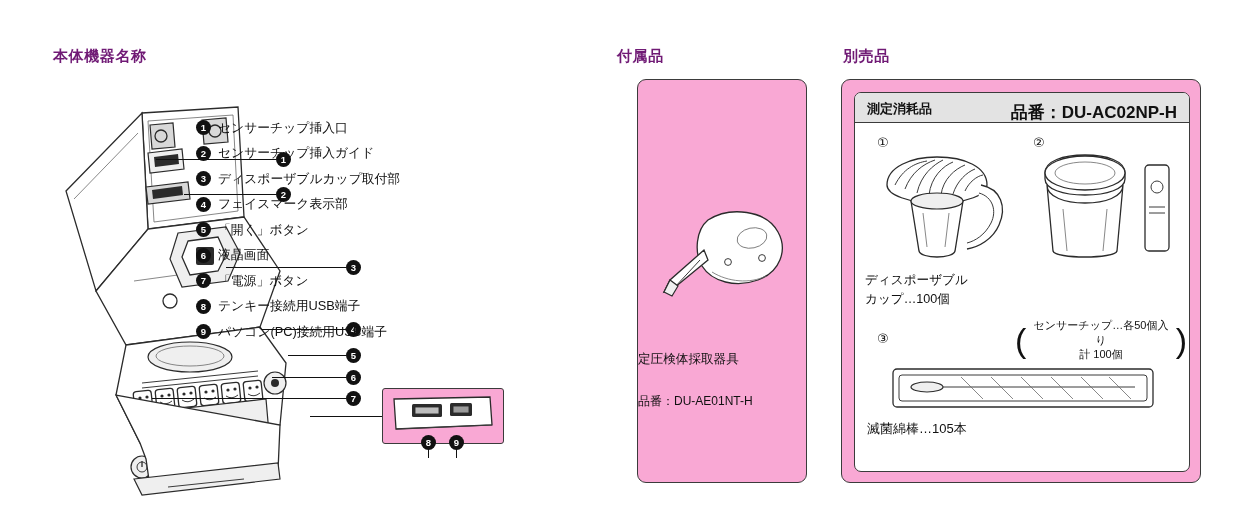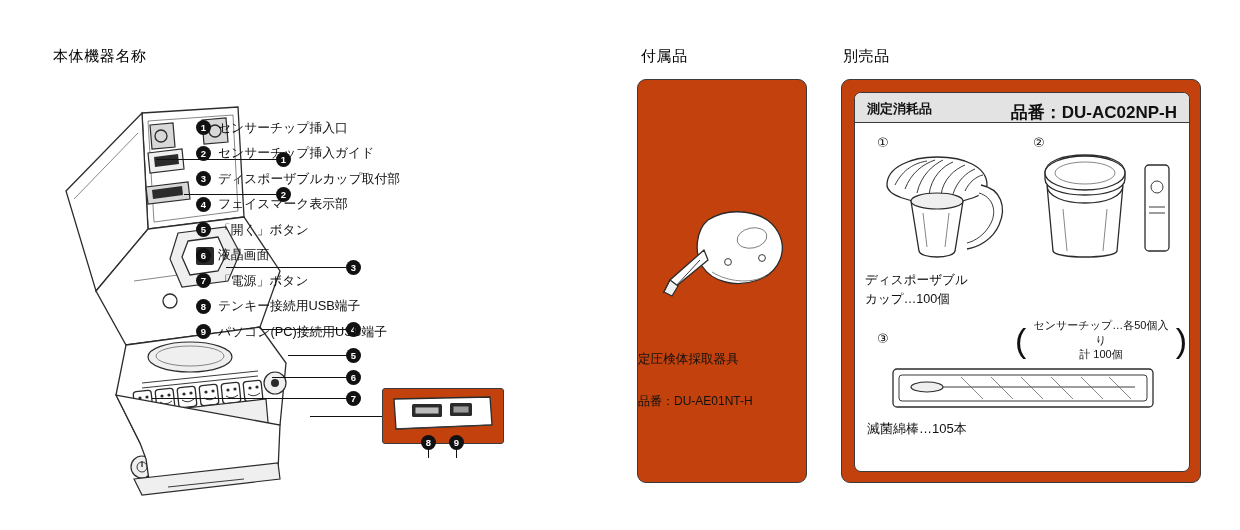--- a/index.html
+++ b/index.html
@@ -16,23 +16,23 @@
     width: 1240px;
     height: 530px;
     overflow: hidden;
     background: #ffffff;
   }
 
   
   .section-title {
     position: absolute;
     font-size: 15px;
-    font-weight: normal;
+    font-weight: bold;
     letter-spacing: 0.04em;
-    color: #000000;
+    color: #701a75;
     white-space: nowrap;
   }
   .callout-label {
     font-size: 12.8px;
     line-height: 1.1;
     color: #111;
     white-space: nowrap;
   }
 
   
@@ -85,21 +85,21 @@
     display: flex;
     align-items: center;
     justify-content: center;
   }
 
   
   .panel {
     position: absolute;
     border: 1.4px solid #3b3b3b;
     border-radius: 9px;
-    background: #c2410c;
+    background: #f9a8d4;
     box-sizing: border-box;
   }
   .inner-panel {
     position: absolute;
     border: 1.3px solid #3b3b3b;
     border-radius: 7px;
     background: #fff;
     box-sizing: border-box;
   }
   .inner-head {
@@ -167,21 +167,21 @@
   .fill-g { fill: #efefef; stroke: #2b2b2b; stroke-width: 1.2; }
   .fill-gd { fill: #d8d8d8; stroke: #2b2b2b; stroke-width: 1.2; }
   .fill-dk { fill: #2b2b2b; stroke: none; }
 </style>
 </head>
 <body>
 
 <div id="page">
 
   <div class="section-title" style="left:53px; top:47px;">本体機器名称</div>
-  <div class="section-title" style="left:641px; top:47px;">付属品</div>
+  <div class="section-title" style="left:617px; top:47px;">付属品</div>
   <div class="section-title" style="left:843px; top:47px;">別売品</div>
 
   <svg style="position:absolute; left:30px; top:95px;" width="330" height="360" viewBox="0 0 330 360">
 
     <path class="fill-w" d="M112 18 L208 12 L214 122 L118 134 Z"></path>
     <path class="ln-light" d="M118 26 L203 20 L208 116 L124 127 Z"></path>
 
     <path class="fill-gd" d="M120 30 L143 28 L145 52 L122 54 Z"></path>
     <path class="fill-gd" d="M172 25 L196 23 L198 47 L174 49 Z"></path>
     <circle class="ln" cx="131" cy="41" r="6"></circle>

